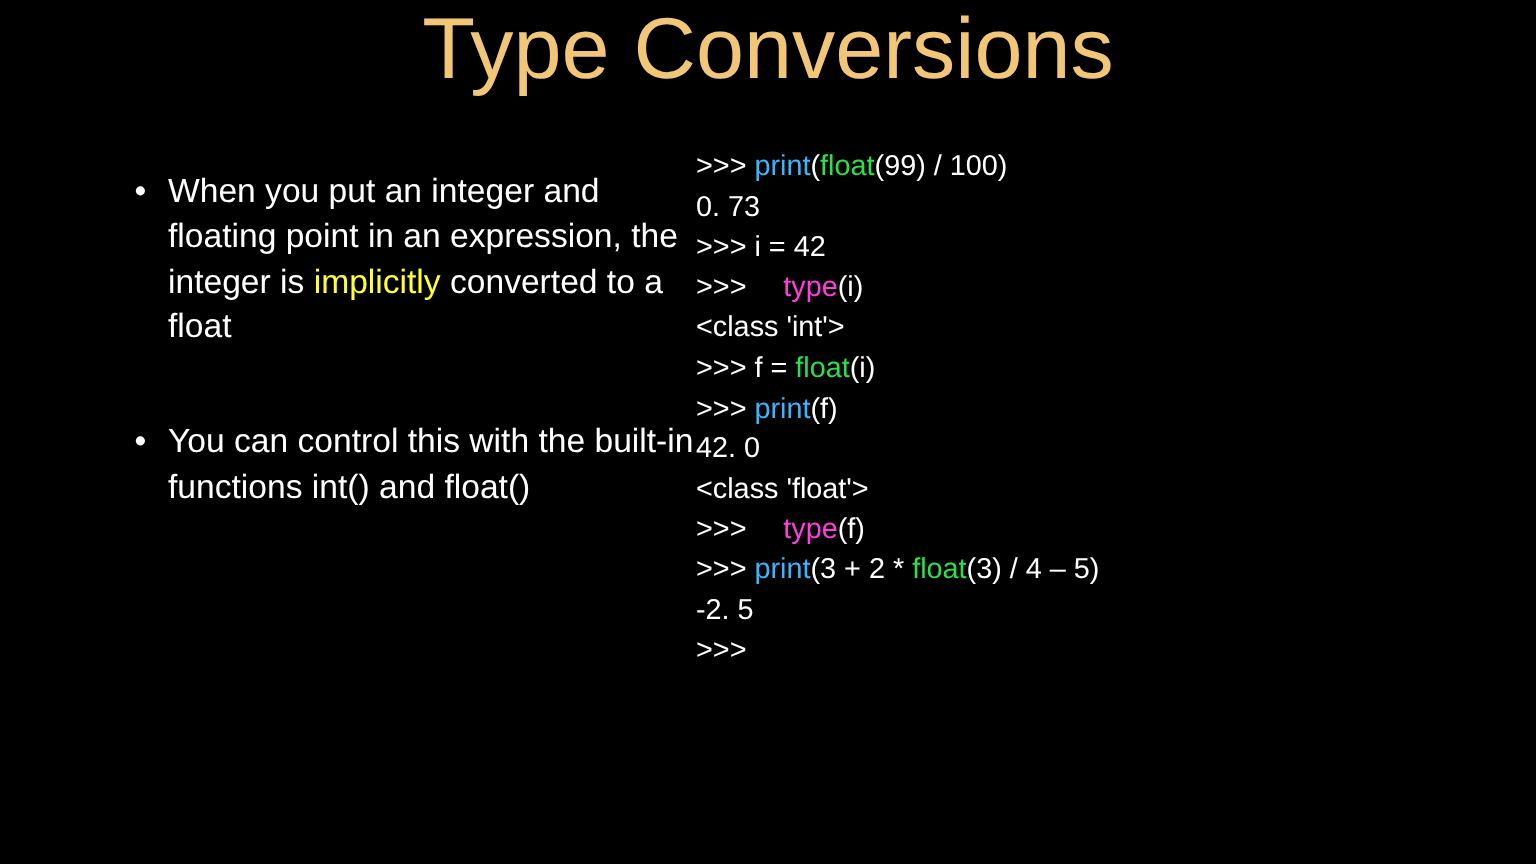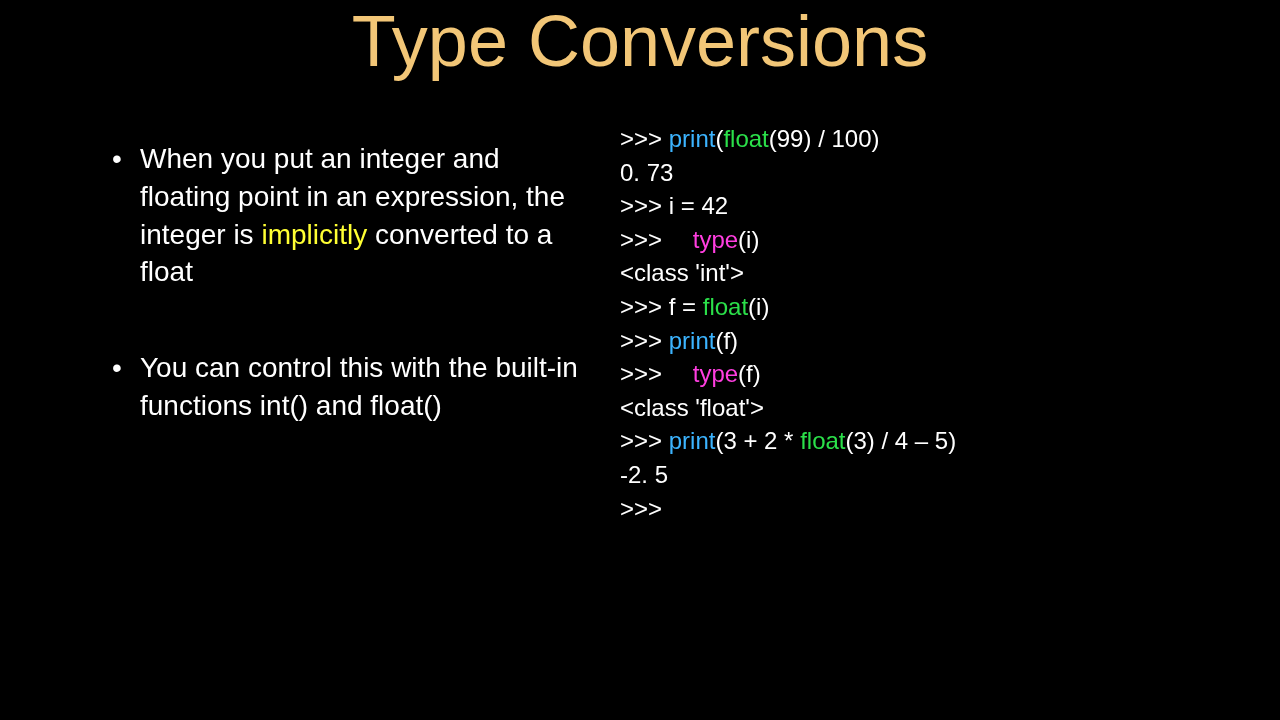--- a/index.html
+++ b/index.html
@@ -21,21 +21,20 @@
     font-size: 72px;
     font-weight: 400;
     text-align: center;
     padding-bottom: 40px;
     letter-spacing: 0px;
   }
   .body {
     display: flex;
     flex-direction: row;
     padding: 0 100px 0 100px;
-    gap: 40px;
   }
   .left {
     flex: 0 0 480px;
     color: #fff;
     font-size: 28px;
     line-height: 1.35;
   }
   .left ul {
     list-style: none;
     padding: 0;
@@ -86,21 +85,22 @@
     </div>
 
     <div class="right">
       <div class="code-line"><span>&gt;&gt;&gt; </span><span class="hl-blue">print</span><span>(</span><span class="hl-green">float</span><span>(99) / 100)</span></div>
       <div class="code-line">0. 73</div>
       <div class="code-line">&gt;&gt;&gt; i = 42</div>
       <div class="code-line"><span>&gt;&gt;&gt; </span><span class="hl-pink">type</span><span>(i)</span></div>
       <div class="code-line">&lt;class 'int'&gt;</div>
       <div class="code-line"><span>&gt;&gt;&gt; f = </span><span class="hl-green">float</span><span>(i)</span></div>
       <div class="code-line"><span>&gt;&gt;&gt; </span><span class="hl-blue">print</span><span>(f)</span></div>
+      <div class="code-line">42. 0</div>
+      <div class="code-line">&lt;class 'float'&gt;</div>
       <div class="code-line"><span>&gt;&gt;&gt; </span><span class="hl-pink">type</span><span>(f)</span></div>
-      <div class="code-line">&lt;class 'float'&gt;</div>
       <div class="code-line"><span>&gt;&gt;&gt; </span><span class="hl-blue">print</span><span>(3 + 2 * </span><span class="hl-green">float</span><span>(3) / 4 – 5)</span></div>
       <div class="code-line">-2. 5</div>
       <div class="code-line">&gt;&gt;&gt;</div>
     </div>
 
   </div>
 </div>
 
 </body></html>

